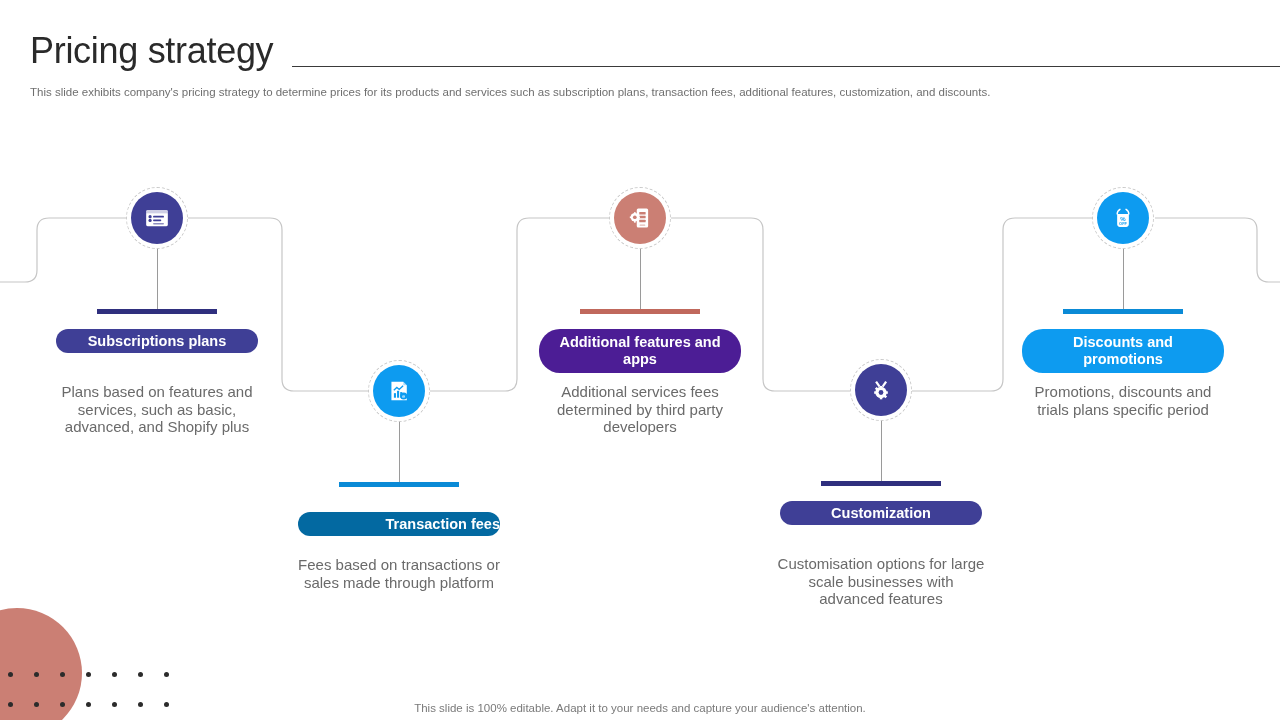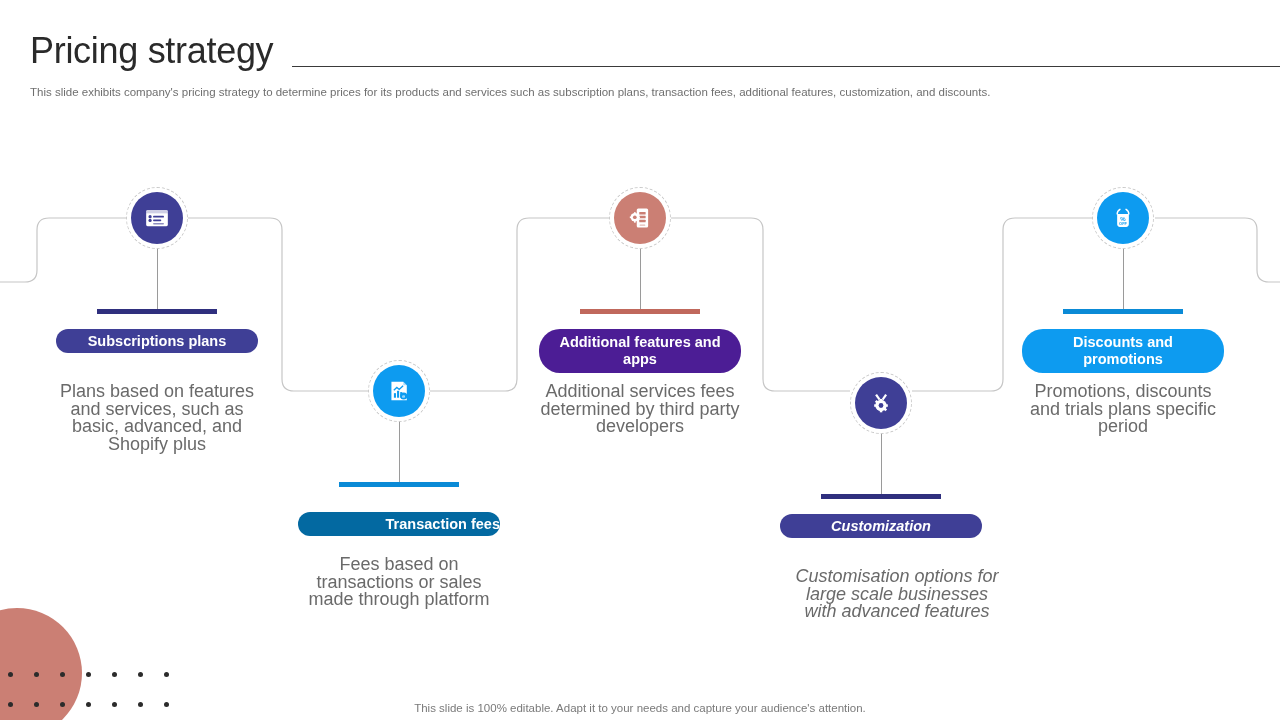--- a/index.html
+++ b/index.html
@@ -47,21 +47,21 @@
   .accent-bar{position:absolute;height:5px;left:50%;margin-left:-60px;width:120px;}
 
   .pill{
     position:absolute;left:0;width:202px;height:24px;border-radius:21px;
     display:flex;align-items:center;justify-content:center;text-align:center;
     color:#ffffff;font-size:14.5px;font-weight:bold;line-height:17px;
   }
   .pill.two-line{height:42px;}
   .desc{
     position:absolute;left:0;width:210px;text-align:center;
-    font-size:18px;color:#6a6a6a;line-height:17.5px;
+    font-size:15px;color:#6a6a6a;line-height:17.5px;
   }
 
   
   .blob{
     position:absolute;left:-48px;top:608px;width:130px;height:130px;
     border-radius:50%;background:#cb7f74;
   }
   .dots{position:absolute;left:8px;top:672px;width:160px;height:48px;}
   .dot{position:absolute;width:5px;height:5px;border-radius:50%;background:#2b2b2b;}
 
@@ -159,21 +159,21 @@
       </div>
     </div>
     <div class="stem" style="top:62px;height:60px;"></div>
     <div class="accent-bar" style="top:122px;background:#c0685c;"></div>
     <div class="pill two-line" style="top:142px;background:#4c1d95;left:4px;height:44px;">
       <span style="display:block;width:180px;">Additional features and apps</span>
     </div>
     <div class="desc" style="top:196px;">Additional  services fees determined by third party developers</div>
   </div>
 
-  <div class="node" style="left:776px;top:372px;width:210px;height:250px;font-style:italic;">
+  <div class="node" style="left:776px;top:359px;width:210px;height:250px;">
     <div class="icon-wrap">
       <div class="icon-ring"></div>
       <div class="icon-circle" style="background:#3f3f96;">
         <svg width="26" height="26" viewBox="0 0 24 24">
           <g fill="#fff">
             <circle cx="12" cy="14.3" r="5.2"></circle>
             <rect x="10.9" y="8.3" width="2.3" height="3"></rect>
             <rect x="10.9" y="17.6" width="2.3" height="3"></rect>
             <rect x="5.7" y="13.2" width="3" height="2.3"></rect>
             <rect x="15.3" y="13.2" width="3" height="2.3"></rect>
@@ -184,21 +184,21 @@
           </g>
           <circle cx="12" cy="14.3" r="2.2" fill="#3f3f96"></circle>
         </svg>
       </div>
     </div>
     <div class="stem" style="top:62px;height:60px;"></div>
     <div class="accent-bar" style="top:122px;background:#2f2f7e;"></div>
     <div class="pill" style="top:142px;background:#3f3f96;left:4px;">
       <span>Customization</span>
     </div>
-    <div class="desc" style="top:196px;margin-left:16px;">Customisation options for large scale businesses with advanced features</div>
+    <div class="desc" style="top:196px;">Customisation options for large scale businesses with advanced features</div>
   </div>
 
   <div class="node" style="left:1018px;top:187px;width:210px;height:250px;">
     <div class="icon-wrap">
       <div class="icon-ring"></div>
       <div class="icon-circle" style="background:#0d9bf0;">
         <svg width="26" height="26" viewBox="0 0 24 24">
           <path d="M6.6 8.2h10.8v9.4a2.6 2.6 0 0 1-2.6 2.6H9.2a2.6 2.6 0 0 1-2.6-2.6z" fill="#fff"></path>
           <path d="M6.6 8.2c0-2.1 1.3-3.4 2.6-4.2M17.4 8.2c0-2.1-1.3-3.4-2.6-4.2" stroke="#fff" stroke-width="1.3" fill="none" stroke-linecap="round"></path>
           <text x="12" y="14.6" font-size="5.6" fill="#0d9bf0" text-anchor="middle" font-family="sans-serif" font-weight="bold">%</text>

